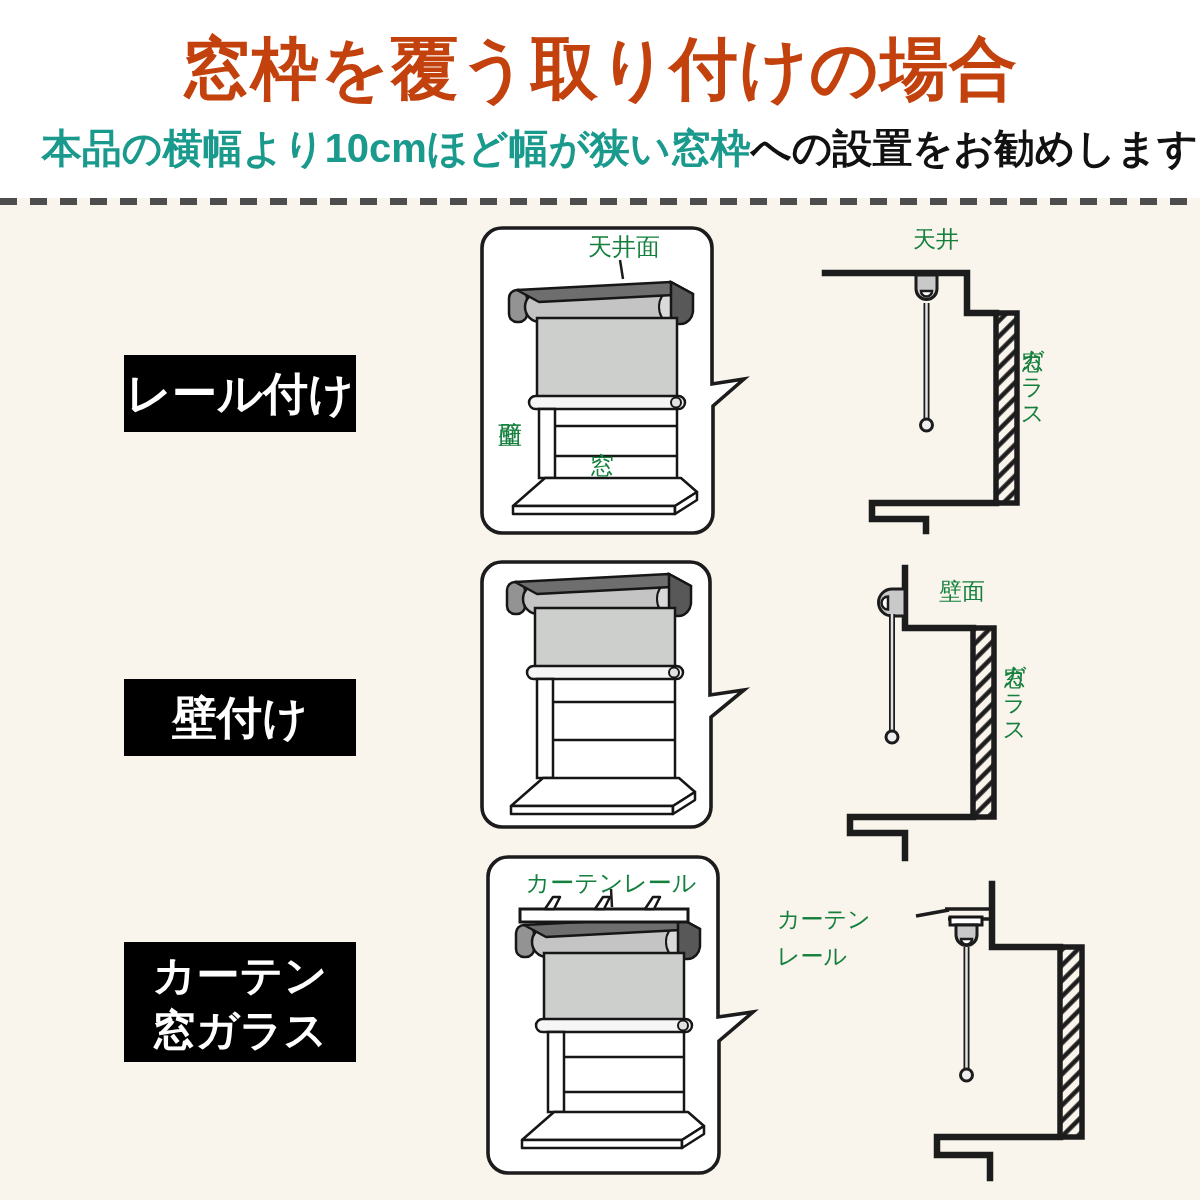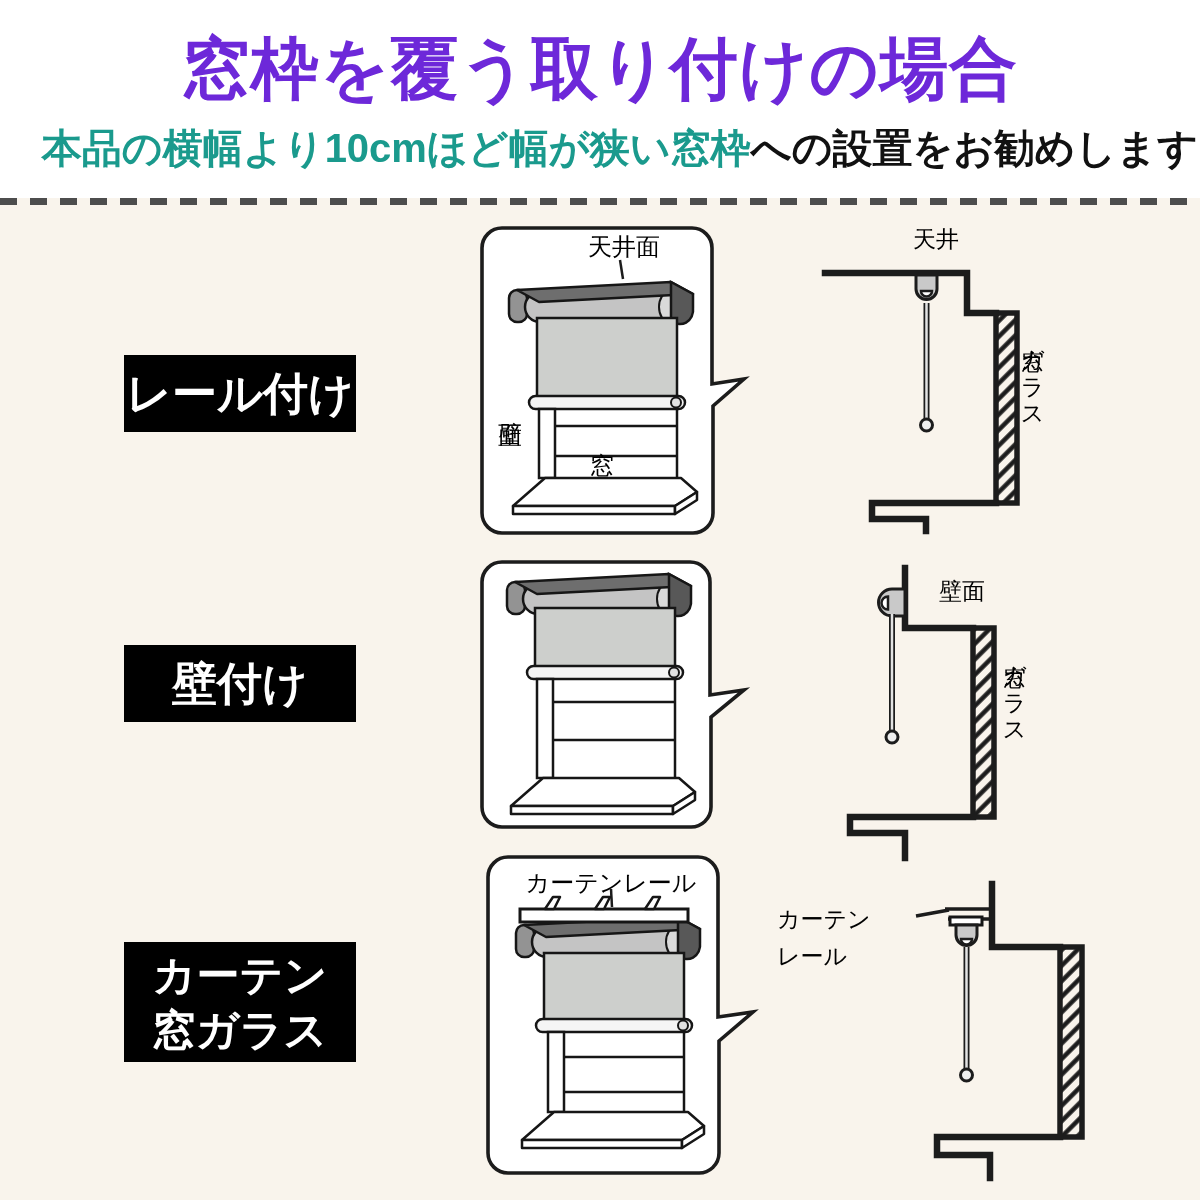--- a/index.html
+++ b/index.html
@@ -1,34 +1,34 @@
 <!DOCTYPE html>
 <html><head>
 <meta charset="utf-8">
 <style>
   html,body{margin:0;padding:0;background:#e9e9e9;}
   .page{position:relative;width:1200px;height:1200px;background:#ffffff;overflow:hidden;
         font-family:"Liberation Sans","DejaVu Sans",sans-serif;color:#111;}
   .header{position:absolute;top:0;left:0;width:1200px;height:198px;background:#ffffff;}
   .title{position:absolute;top:24px;left:0;width:1200px;margin:0;text-align:center;
-         font-size:68px;font-weight:900;letter-spacing:1px;color:#6d28d9;}
+         font-size:68px;font-weight:900;letter-spacing:1px;color:#c2410c;}
   .subtitle{position:absolute;top:121px;left:0;width:1200px;margin:0;text-align:center;
             font-size:40px;font-weight:800;color:#111;padding-left:20px;}
   .subtitle .hl{color:#1a9a8d;}
   .divider{position:absolute;top:198px;left:0;width:1200px;height:7px;z-index:3;
            background:repeating-linear-gradient(90deg,#4d4d4d 0 17px,transparent 17px 30px);}
   .main{position:absolute;top:198px;left:0;width:1200px;height:1002px;background:#f9f4ec;}
   .row{position:absolute;inset:0;}
   .mount-label{position:absolute;left:124px;width:232px;background:#000;color:#fff;
                text-align:center;font-weight:800;}
   .mount-label.single{height:77px;line-height:77px;font-size:45px;}
   .mount-label.double{height:120px;font-size:43px;line-height:55px;padding-top:6px;box-sizing:border-box;}
   .mount-label.double span{display:block;}
   .art{position:absolute;}
-  .olabel{position:absolute;color:#000000;white-space:nowrap;}
+  .olabel{position:absolute;color:#15803d;white-space:nowrap;}
   .small-label{font-size:24px;font-weight:500;}
   .sec-label{font-size:23px;font-weight:500;}
   .center{text-align:center;}
   .vlabel{writing-mode:vertical-rl;text-orientation:upright;letter-spacing:3px;}
   .twoline span{display:block;line-height:37px;}
 
   
   .box{fill:#fff;stroke:#1c1c1c;stroke-width:3.6;stroke-linejoin:miter;}
   .thin{stroke:#1c1c1c;stroke-width:2.5;fill:none;}
   .plate{fill:#6e6e6e;stroke:#161616;stroke-width:2.5;stroke-linejoin:round;}
@@ -111,21 +111,21 @@
       <path class="binner" d="M111,69 a5.5,5.5 0 0 0 11,0 z"></path>
       <line class="cord-out" x1="116.5" y1="81" x2="116.5" y2="196"></line>
       <line class="cord-in" x1="116.5" y1="81" x2="116.5" y2="196"></line>
       <circle class="ball" cx="116.5" cy="203" r="6"></circle>
     </svg>
     <div class="olabel sec-label center" style="left:896px;top:224px;width:80px">天井</div>
     <div class="olabel sec-label vlabel" style="left:1018px;top:330px">窓ガラス</div>
   </section>
 
   <section class="row">
-    <div class="mount-label single" style="top:645px">壁付け</div>
+    <div class="mount-label single" style="top:679px">壁付け</div>
 
     <svg class="art" style="left:470px;top:560px" width="290" height="272" viewBox="0 0 290 272">
       <path class="box" d="M32,2 H220 A20,20 0 0 1 240,22 V135 L274,130 L241,157 V247 A20,20 0 0 1 220,267 H32 A20,20 0 0 1 12,247 V22 A20,20 0 0 1 32,2 Z"></path>
       <g>
         <rect class="ear" x="37" y="22" width="18" height="32" rx="8"></rect>
         <rect class="roll" x="53" y="24" width="164" height="30" rx="15"></rect>
         <ellipse class="cap" cx="197" cy="39" rx="10" ry="15"></ellipse>
         <polygon class="plate" points="45,22 199,14 221,26 67,34"></polygon>
         <path class="plate-side" d="M199,14 L221,26 L221,40 A13,14 0 0 1 199,52 Z"></path>
         <rect class="fabric" x="65" y="48" width="140" height="60"></rect>

